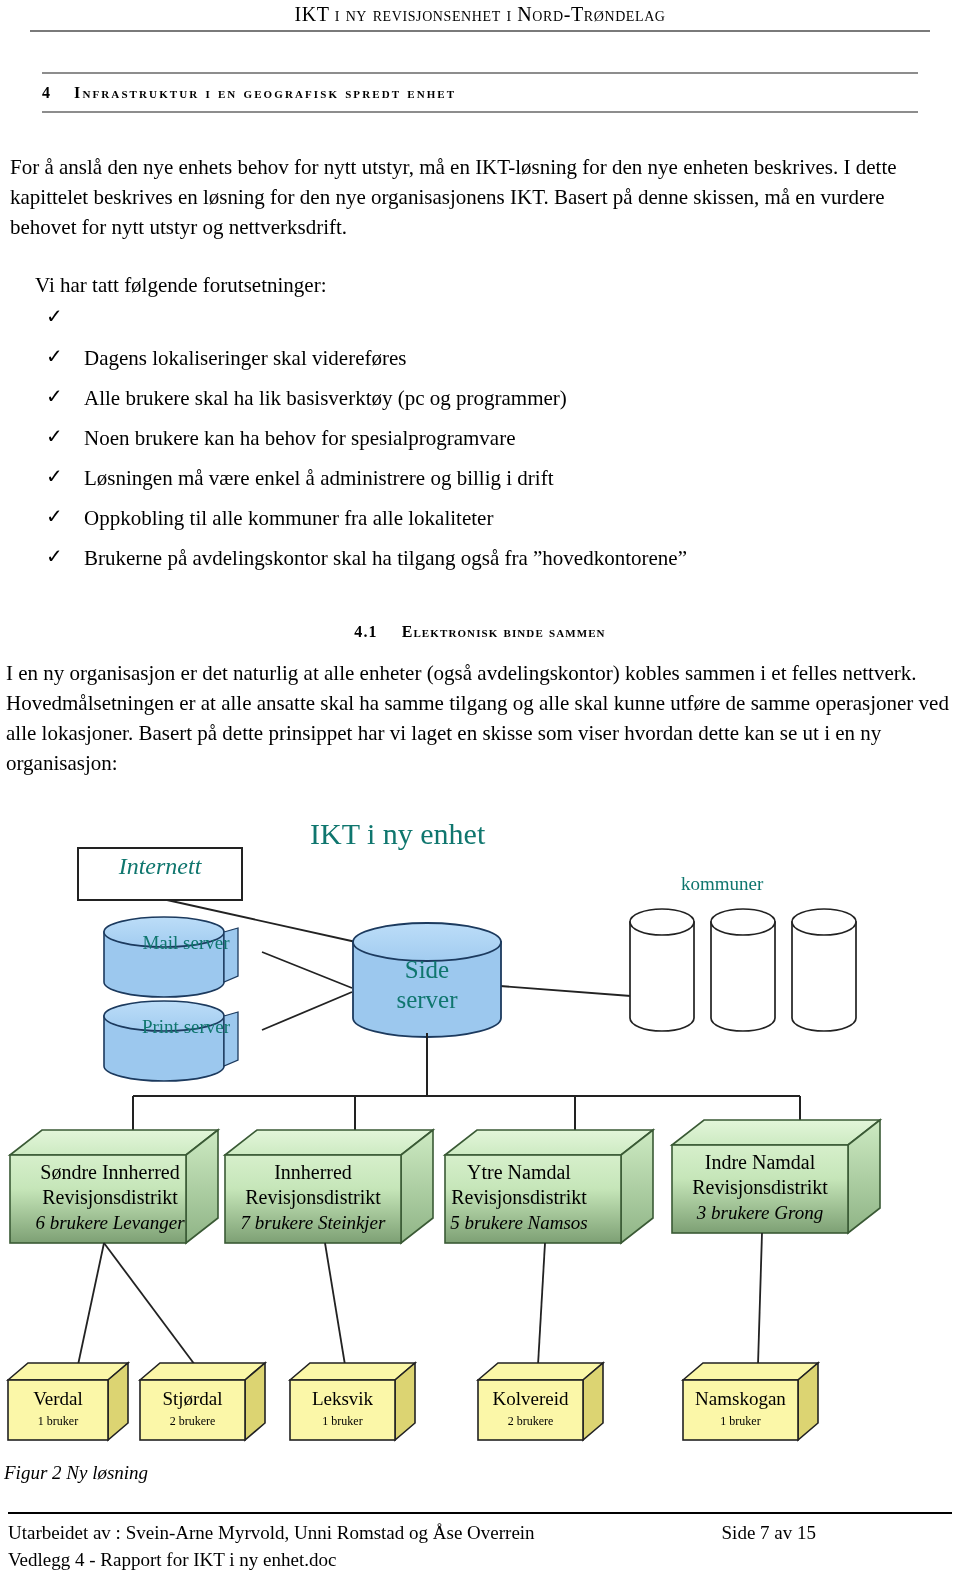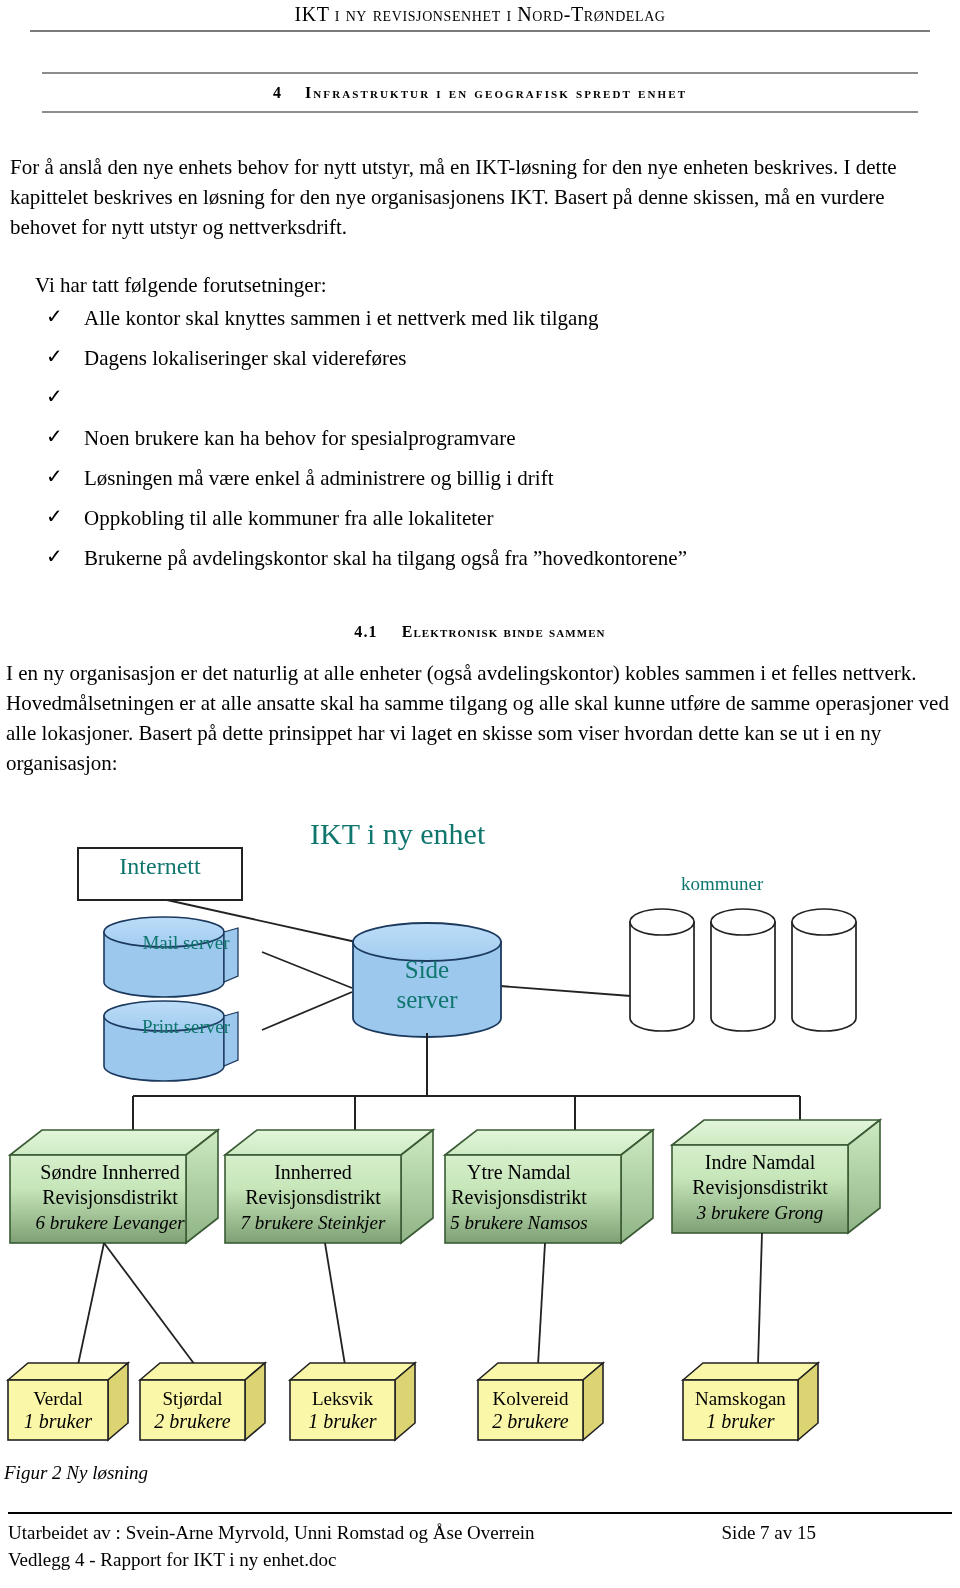--- a/index.html
+++ b/index.html
@@ -43,21 +43,20 @@
     width: 876px;
   }
   #chapter-heading .rule-top {
     border-top: 2px solid #8d8d8d;
   }
   #chapter-heading .rule-bottom {
     border-top: 2px solid #8d8d8d;
   }
   #chapter-heading .heading-row {
     padding: 10px 0 9px 0;
-    text-align: center;
     font-size: 16px;
     font-weight: bold;
     font-variant: small-caps;
     letter-spacing: 2.1px;
     white-space: nowrap;
   }
   #chapter-heading .heading-num {
     margin-right: 22px;
   }
 
@@ -126,20 +125,21 @@
     white-space: nowrap;
     text-align: center;
   }
   #figure-title { left: 310px; top: 17px; font-size: 30px; }
   #kommuner-label { left: 681px; top: 73px; font-size: 19px; }
 
   #internett-label {
     left: 83px; top: 53px;
     width: 154px;
     font-size: 24px;
+    font-style: italic;
   }
   .cyl-label {
     font-size: 19px;
     line-height: 22px;
   }
   #mail-server-label  { left: 104px; top: 132px; width: 164px; }
   #print-server-label { left: 104px; top: 216px; width: 164px; }
   #hoved-server-label {
     left: 355px; top: 155px; width: 144px;
     font-size: 25px; line-height: 30px;
@@ -149,21 +149,21 @@
     position: absolute;
     text-align: center;
     white-space: nowrap;
     line-height: 25px;
   }
   .box3d-label .l1, .box3d-label .l2 { font-size: 20px; display: block; }
   .box3d-label .l3 { font-size: 19px; font-style: italic; display: block; }
 
   .small-box-label { position: absolute; text-align: center; white-space: nowrap; }
   .small-box-label .s1 { font-size: 19px; display: block; line-height: 23px; }
-  .small-box-label .s2 { font-size: 20px; font-style: italic; display: block; line-height: 22px; }
+  .small-box-label .s2 { font-size: 12px; display: block; line-height: 22px; }
 
   
   #figure-caption {
     position: absolute;
     left: 4px; top: 1462px;
     font-size: 19px;
     font-style: italic;
   }
 
   
@@ -201,28 +201,28 @@
   </div>
   <div class="rule-bottom"></div>
 </div>
 
 <div class="para" id="intro-paragraph">For å anslå den nye enhets behov for nytt utstyr, må en IKT-løsning for den nye enheten beskrives. I dette kapittelet beskrives en løsning for den nye organisasjonens IKT. Basert på denne skissen, må en vurdere behovet for nytt utstyr og nettverksdrift.</div>
 <div class="para" id="assumptions-lead">Vi har tatt følgende forutsetninger:</div>
 
 <ul id="assumptions-list">
   <li>
     <span class="check-icon">✓</span>
-    <span>Alle kontor skal knyttes sammen i et nettverk med lik tilgang</span>
   </li>
   <li>
     <span class="check-icon">✓</span>
     <span>Dagens lokaliseringer skal videreføres</span>
   </li>
   <li>
     <span class="check-icon">✓</span>
+    <span>Alle brukere skal ha lik basisverktøy (pc og programmer)</span>
   </li>
   <li>
     <span class="check-icon">✓</span>
     <span>Noen brukere kan ha behov for spesialprogramvare</span>
   </li>
   <li>
     <span class="check-icon">✓</span>
     <span>Løsningen må være enkel å administrere og billig i drift</span>
   </li>
   <li>

